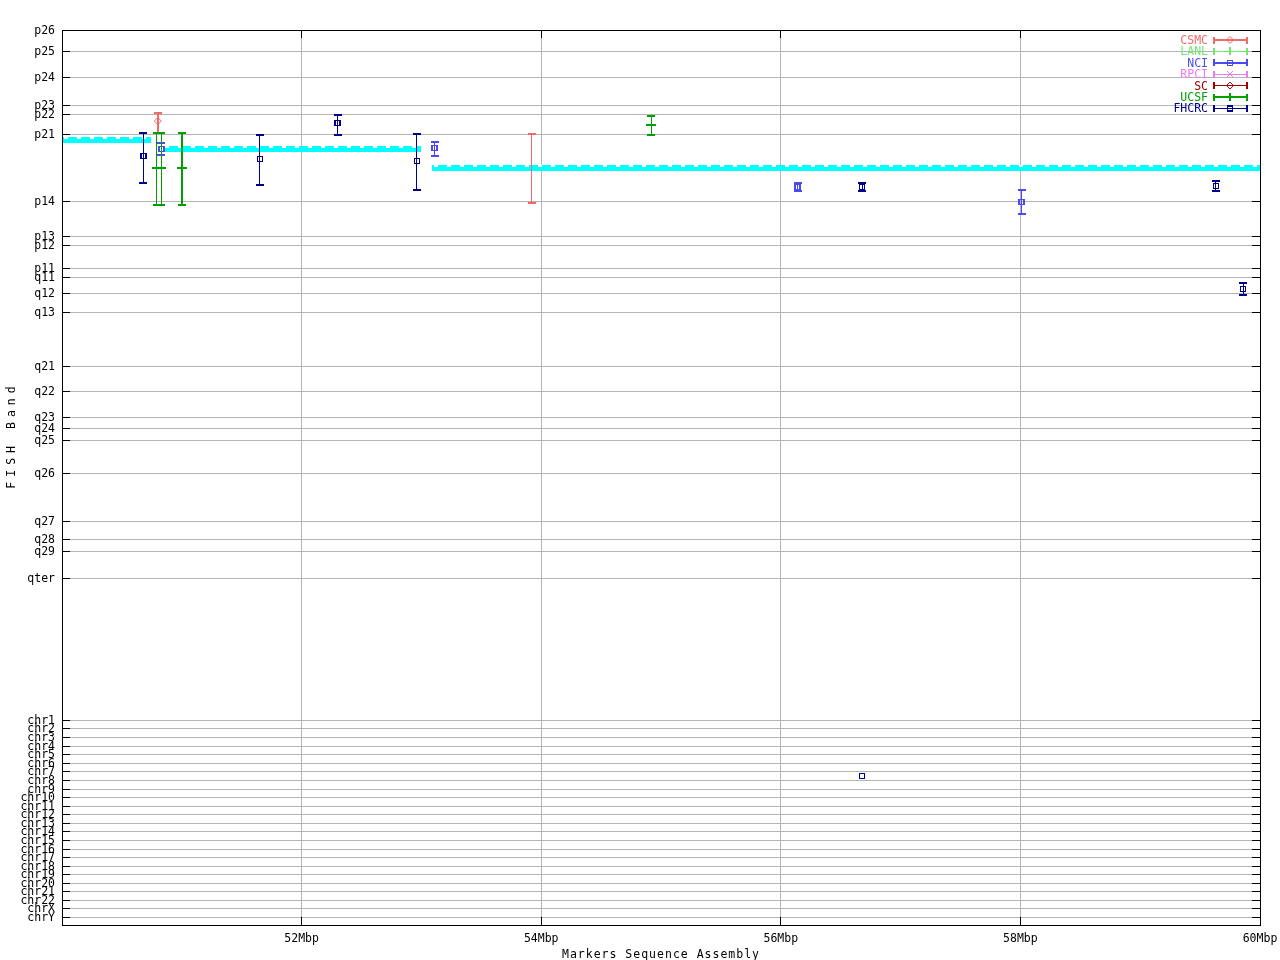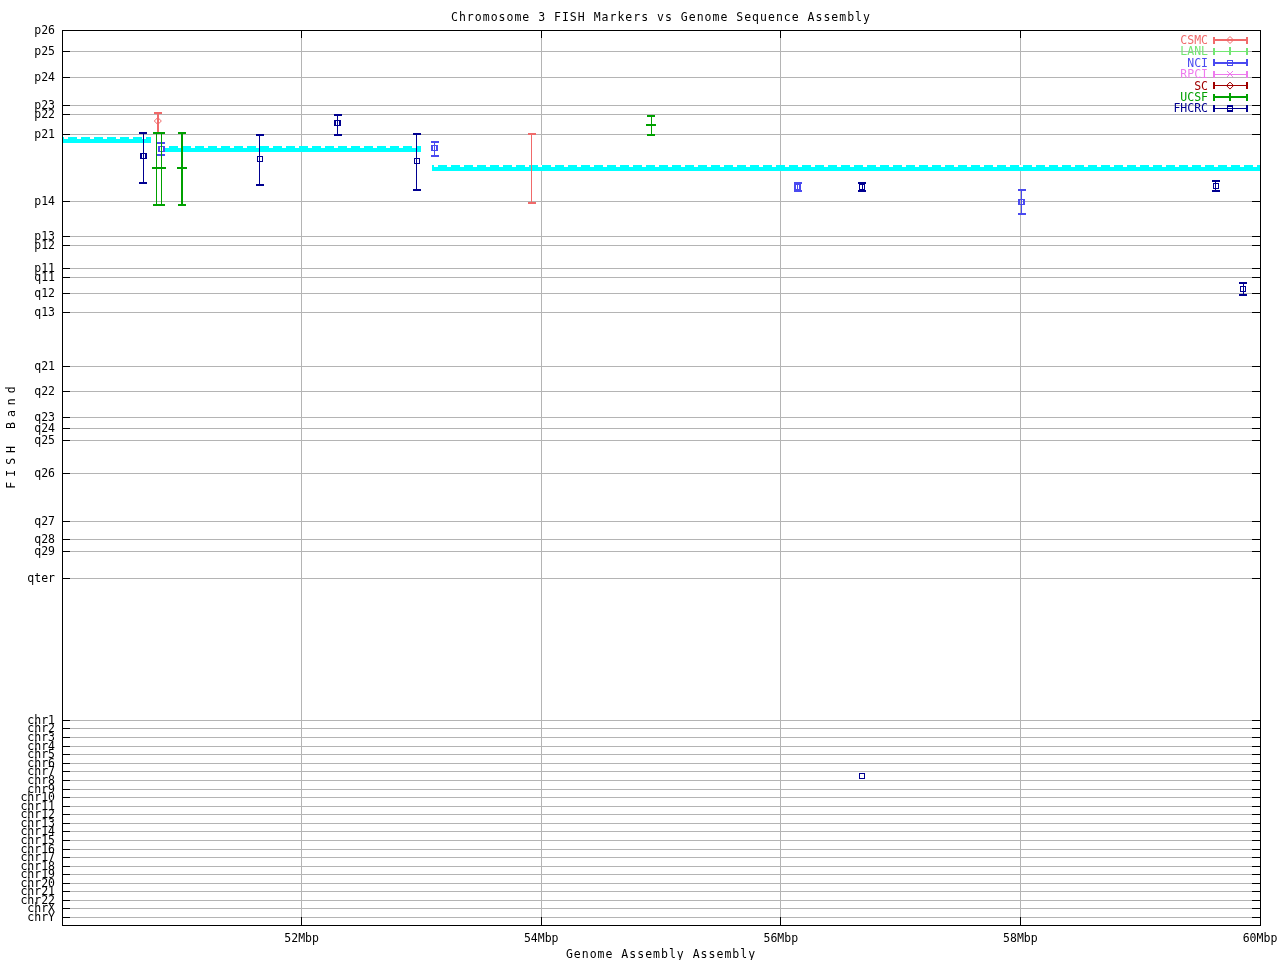--- a/index.html
+++ b/index.html
@@ -11,23 +11,22 @@
         font-size:11.5px;letter-spacing:1px;}
   .y-label{position:absolute;left:-59px;top:428px;width:140px;height:14px;text-align:center;
         font-size:11.5px;letter-spacing:5px;transform:rotate(-90deg);}
   svg{position:absolute;left:0;top:0;}
   text{font-family:"DejaVu Sans Mono","Liberation Mono",monospace;}
 </style>
 </head>
 <body>
 
 <div class="page">
-  <div class="chart-title">Chromosome 3 FISH Markers vs Genome Sequence Assembly</div>
   <div class="y-label">FISH Band</div>
-  <div class="x-label">Genome Assembly Assembly</div>
+  <div class="x-label">Markers Sequence Assembly</div>
   <svg id="plot" width="1280" height="960" viewBox="0 0 1280 960">
       <g>
         <line x1="62" y1="30" x2="1260" y2="30" stroke="#B4B4B4" stroke-width="1" shape-rendering="crispEdges"></line>
         <line x1="62" y1="51" x2="1260" y2="51" stroke="#B4B4B4" stroke-width="1" shape-rendering="crispEdges"></line>
         <line x1="62" y1="77" x2="1260" y2="77" stroke="#B4B4B4" stroke-width="1" shape-rendering="crispEdges"></line>
         <line x1="62" y1="105" x2="1260" y2="105" stroke="#B4B4B4" stroke-width="1" shape-rendering="crispEdges"></line>
         <line x1="62" y1="114" x2="1260" y2="114" stroke="#B4B4B4" stroke-width="1" shape-rendering="crispEdges"></line>
         <line x1="62" y1="134" x2="1260" y2="134" stroke="#B4B4B4" stroke-width="1" shape-rendering="crispEdges"></line>
         <line x1="62" y1="201" x2="1260" y2="201" stroke="#B4B4B4" stroke-width="1" shape-rendering="crispEdges"></line>
         <line x1="62" y1="236" x2="1260" y2="236" stroke="#B4B4B4" stroke-width="1" shape-rendering="crispEdges"></line>

